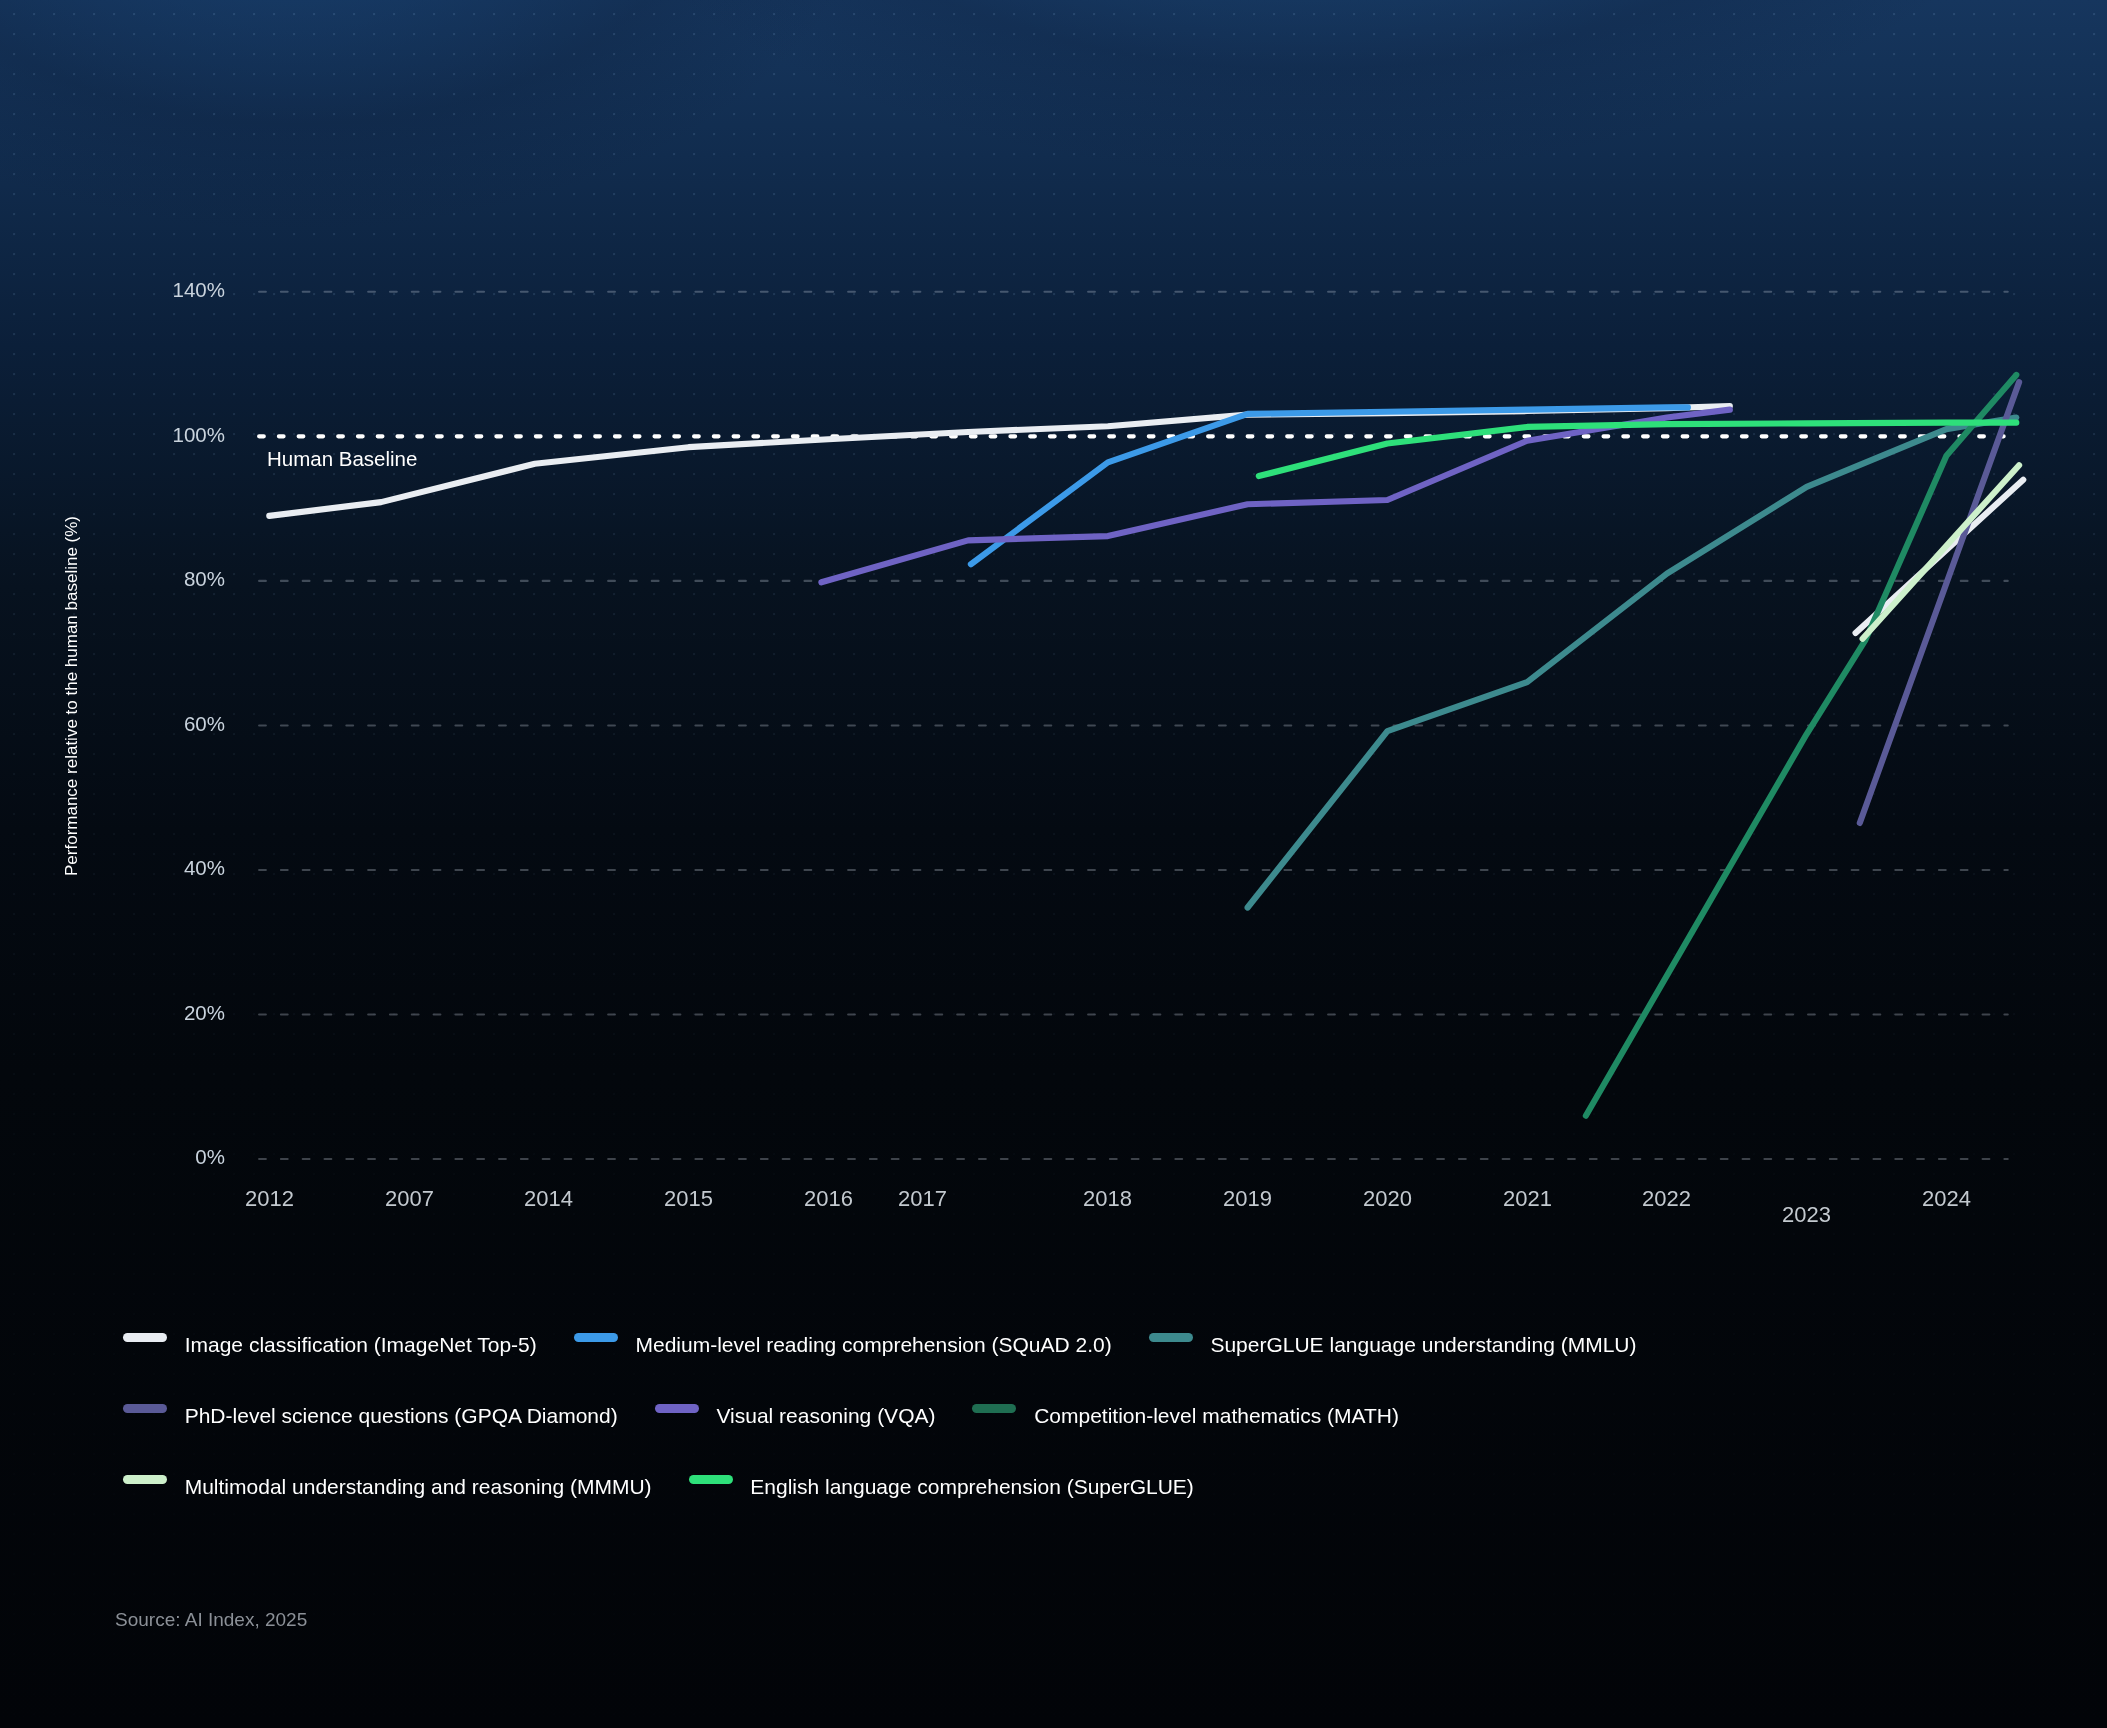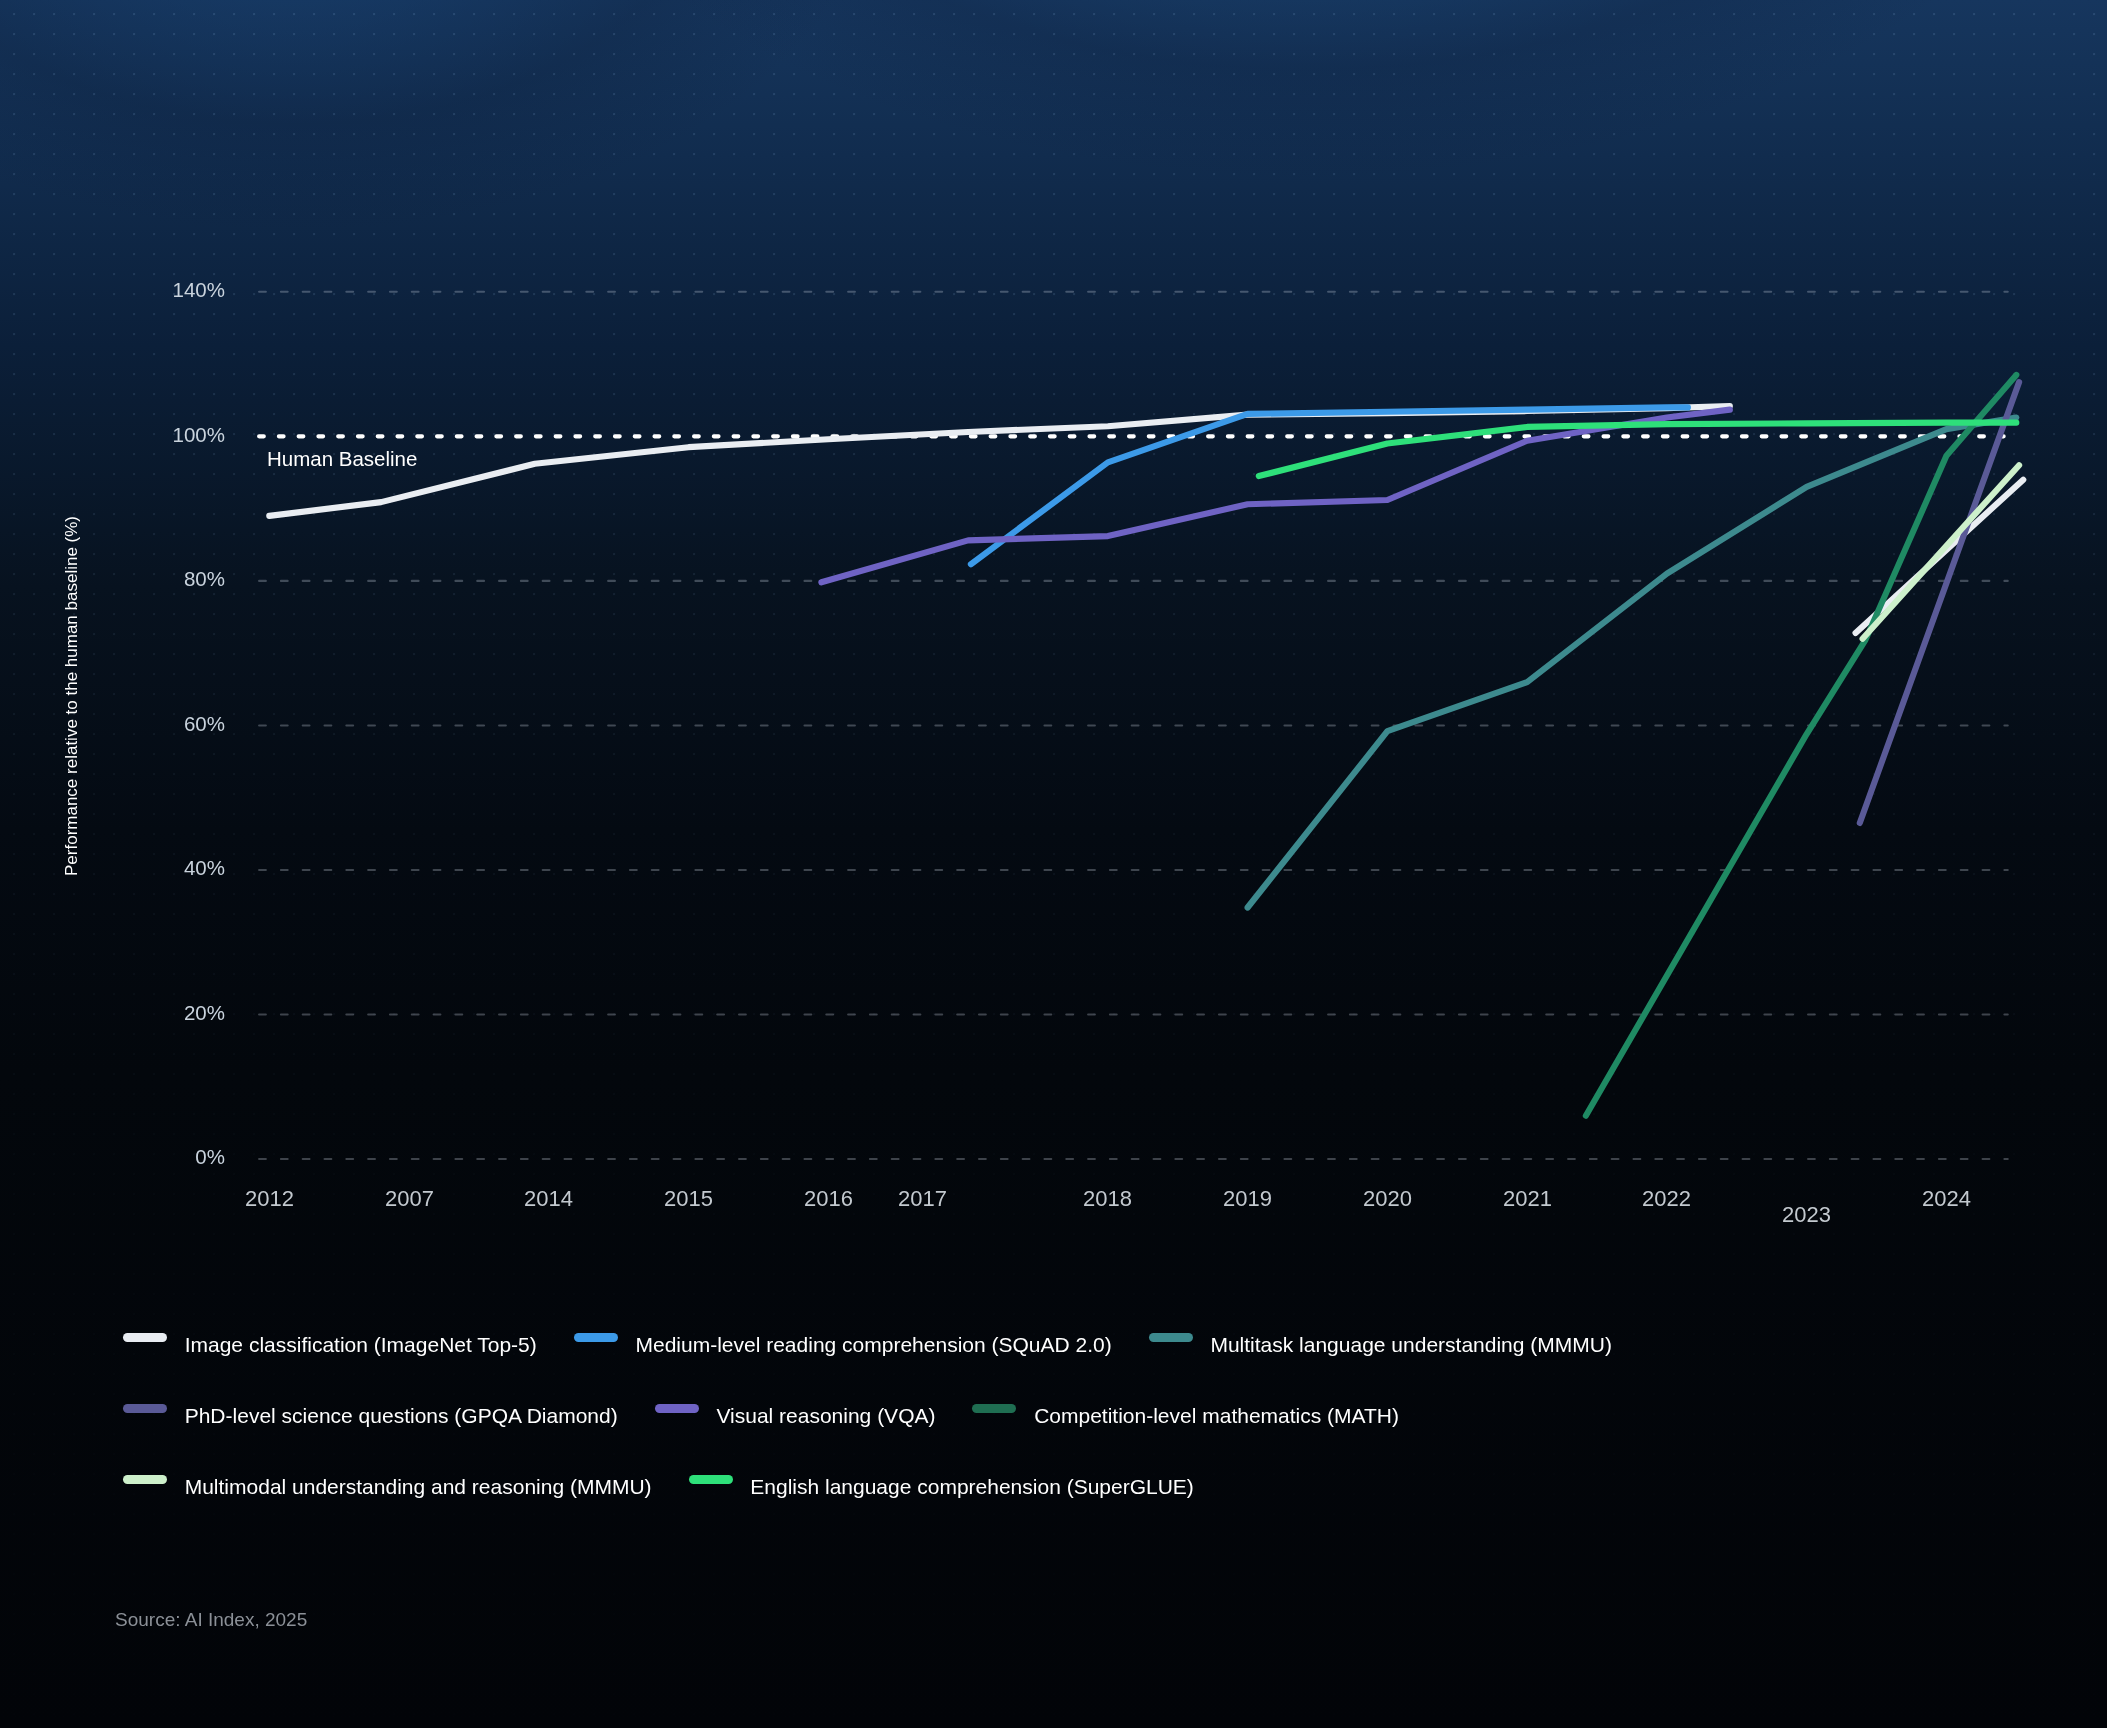--- a/index.html
+++ b/index.html
@@ -130,21 +130,21 @@
         <div class="legend-item">
           <span class="swatch" style="background: rgb(233, 237, 242);"></span>
           <span class="legend-text">Image classification (ImageNet Top-5)</span>
         </div>
         <div class="legend-item">
           <span class="swatch" style="background: rgb(60, 154, 232);"></span>
           <span class="legend-text">Medium-level reading comprehension (SQuAD 2.0)</span>
         </div>
         <div class="legend-item">
           <span class="swatch" style="background: rgb(61, 138, 142);"></span>
-          <span class="legend-text">Multitask language understanding (MMMU)</span>
+          <span class="legend-text">SuperGLUE language understanding (MMLU)</span>
         </div>
       </div>
       <div class="legend-row" style="top: 71px; left: 0px;">
         <div class="legend-item">
           <span class="swatch" style="background: rgb(90, 90, 151);"></span>
           <span class="legend-text">PhD-level science questions (GPQA Diamond)</span>
         </div>
         <div class="legend-item">
           <span class="swatch" style="background: rgb(111, 99, 196);"></span>
           <span class="legend-text">Visual reasoning (VQA)</span>

